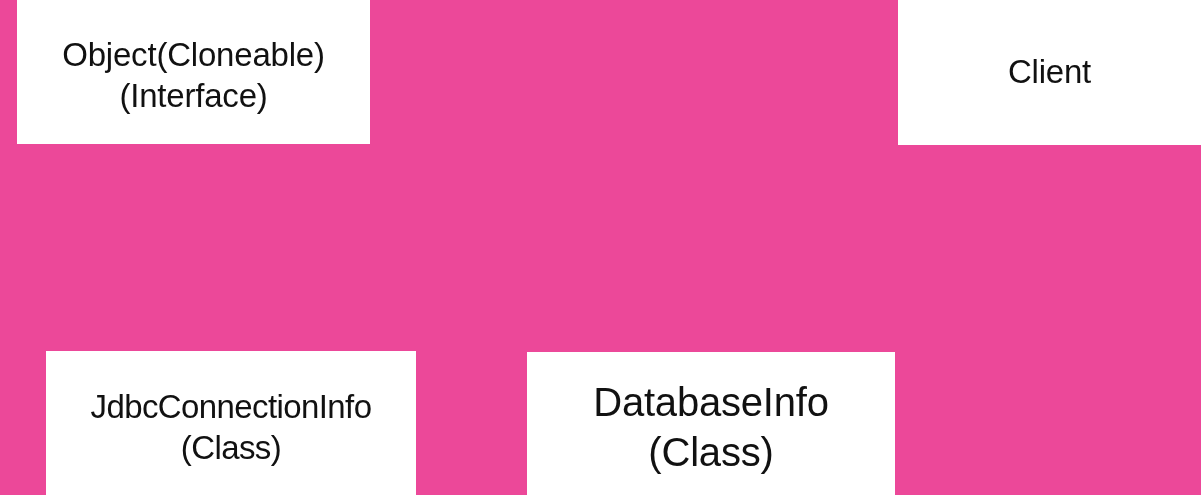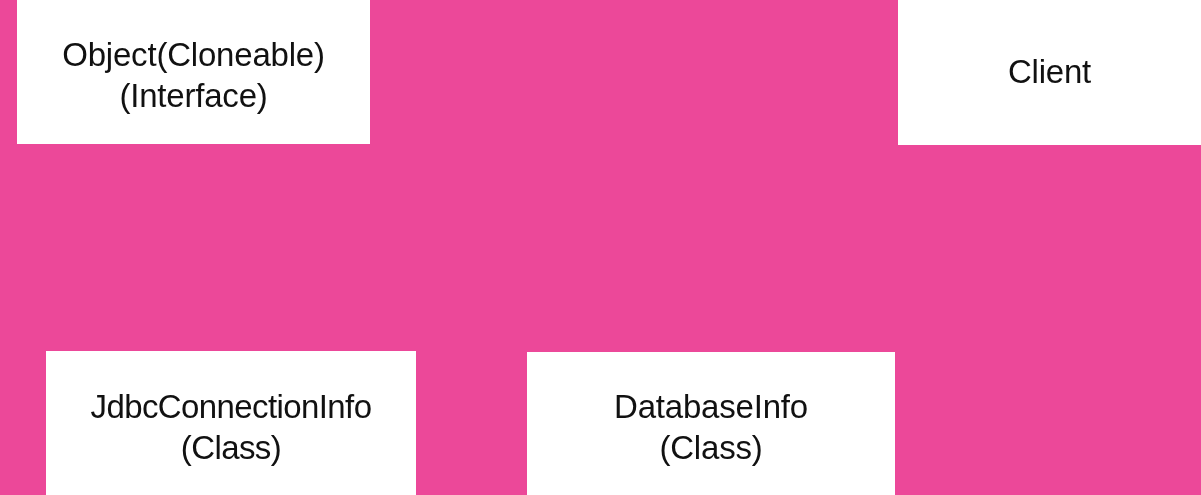--- a/index.html
+++ b/index.html
@@ -66,21 +66,21 @@
     padding-top: 10px;
     letter-spacing: -0.6px;
     margin-left: 37px;
   }
   
   #node-database-info {
     left: 527px;
     top: 352px;
     width: 368px;
     height: 143px;
-    font-size: 33px;
+    font-size: 40px;
     padding-top: 8px;
   }
 </style>
 </head>
 <body>
 
 <div id="canvas">
 
   <div class="node" id="node-object-cloneable">
     <span class="line1">Object(Cloneable)</span>

